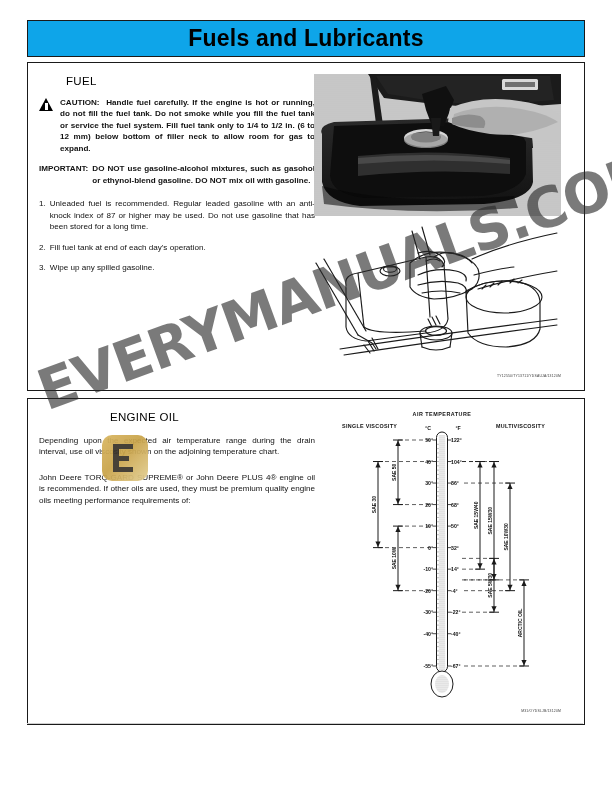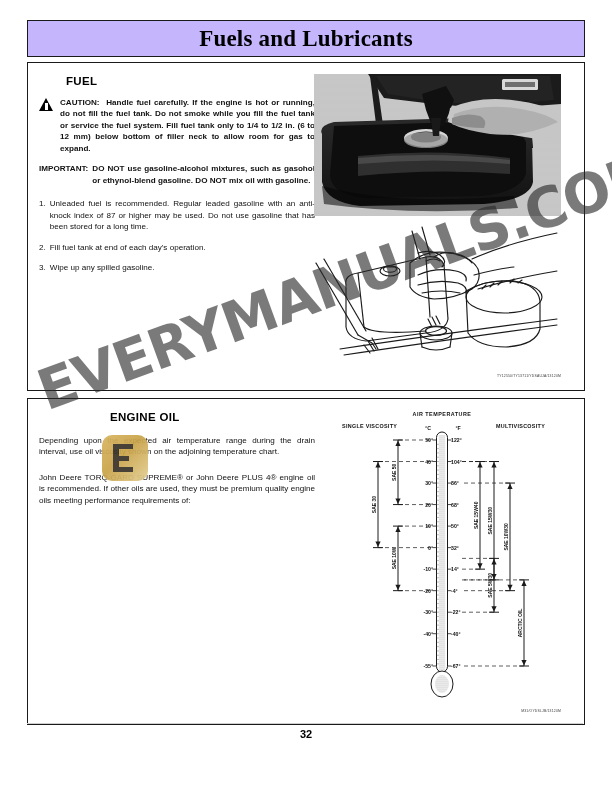--- a/index.html
+++ b/index.html
@@ -7,36 +7,36 @@
     width:612px;height:792px;position:relative;overflow:hidden;
     background:#ffffff;
     font-family:"Liberation Sans","DejaVu Sans",sans-serif;
     color:#0b0b0b;
   }
   .page{position:absolute;inset:0;}
 
   
   .title-box{
     position:absolute;left:27px;top:20px;width:556px;height:35px;
-    border:1.1px solid #1a1a1a;background:#c4b5fd;
-    display:flex;align-items:center;justify-content:center;font-family:Liberation Serif, serif;
+    border:1.1px solid #1a1a1a;background:#0ea5e9;
+    display:flex;align-items:center;justify-content:center;
   }
   .title-box .title{
     font-size:23px;font-weight:bold;letter-spacing:.2px;color:#000;
   }
 
   
   .panel{
     position:absolute;border:1.1px solid #1a1a1a;background:#fff;
   }
   #fuel-panel{left:27px;top:62px;width:556px;height:327px;}
   #oil-panel{left:27px;top:398px;width:556px;height:325px;}
 
   .sec-head{
-    position:absolute;font-size:11.5px;font-weight:bold;letter-spacing:.3px;color:#000;padding-left:27px;
+    position:absolute;font-size:11.5px;font-weight:normal;letter-spacing:.3px;color:#000;padding-left:27px;
   }
 
   
   .col{position:absolute;width:276px;font-size:8.1px;line-height:1.42;color:#111;}
   .para{margin:0 0 8px 0;text-align:justify;}
   .para.last{margin-bottom:0;}
 
   .callout{display:flex;gap:6px;align-items:flex-start;margin-bottom:9px;}
   .warn-ico{
     flex:0 0 auto;width:15px;height:14px;margin-top:1px;position:relative;
@@ -457,21 +457,20 @@
           <line x1="199" y1="175.9047619047619" x2="209" y2="175.9047619047619" stroke="#1a1a1a" stroke-width="1"></line>
           <line x1="199" y1="262" x2="209" y2="262" stroke="#1a1a1a" stroke-width="1"></line>
           <path d="M201.4,181.9047619047619 L206.6,181.9047619047619 L204,176.4047619047619 Z" fill="#1a1a1a"></path>
           <path d="M201.4,256 L206.6,256 L204,261.5 Z" fill="#1a1a1a"></path>
           <text x="202" y="218.95238095238096" font-size="5" font-weight="bold" fill="#111" text-anchor="middle" transform="rotate(-90 202 218.95238095238096)">ARCTIC OIL</text>
         </g>
       </svg>
   </div>
 
   <div class="footrule"></div>
-  <div class="pagenum">32</div>
 
   <div class="wm">
     <div class="wm-text">EVERYMANUALS.COM</div>
     <div class="wm-logo">
       <div class="e">
           <i class="b1"></i>
           <i class="b2"></i>
           <i class="b3"></i>
           <i class="b4"></i>
         </div>

